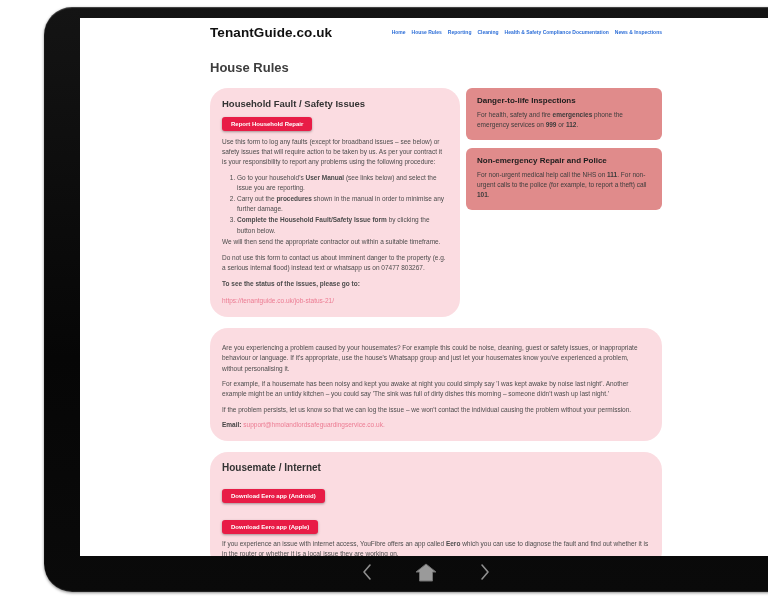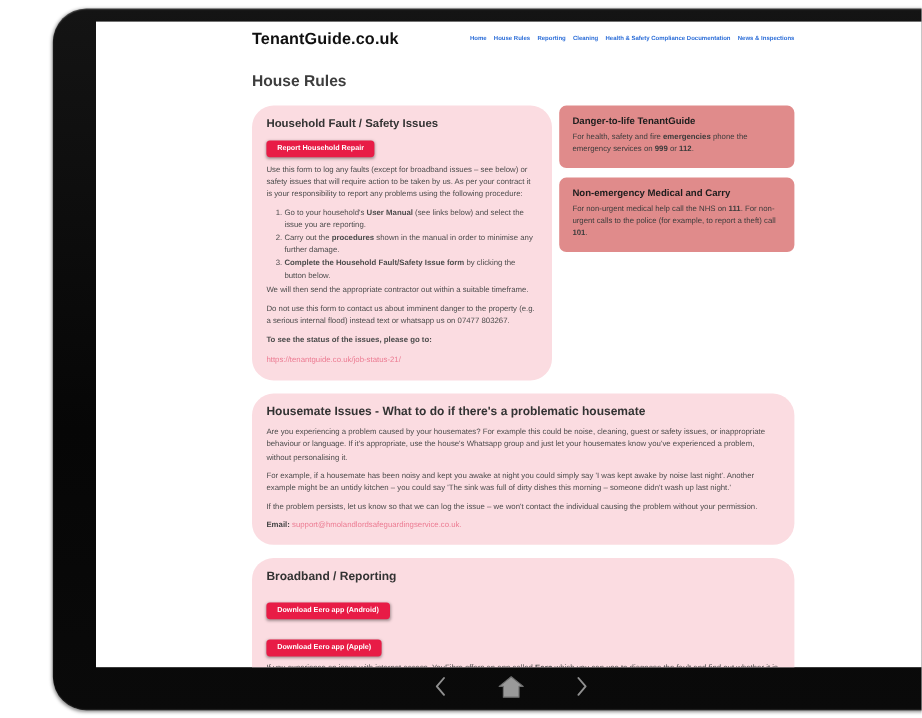--- a/index.html
+++ b/index.html
@@ -107,43 +107,42 @@
             </ol>
             <p style="margin-top:1px">We will then send the appropriate contractor out within a suitable timeframe.</p>
             <p>Do not use this form to contact us about imminent danger to the property (e.g. a serious internal flood) instead text or whatsapp us on 07477 803267.</p>
             <p class="bold-note">To see the status of the issues, please go to:</p>
             <a class="link">https://tenantguide.co.uk/job-status-21/</a>
           </div>
 
           <div class="right-col">
 
             <div class="panel-dark">
-              <h3>Danger-to-life TenantGuide</h3>
+              <h3>Danger-to-life Inspections</h3>
               <p><span>For health, safety and fire </span><b>emergencies</b><span> phone the emergency services on </span><b>999</b><span> or </span><b>112</b><span>.</span></p>
             </div>
 
             <div class="panel-dark">
-              <h3>Non-emergency Medical and Carry</h3>
+              <h3>Non-emergency Repair and Police</h3>
               <p><span>For non-urgent medical help call the NHS on </span><b>111</b><span>. For non-urgent calls to the police (for example, to report a theft) call </span><b>101</b><span>.</span></p>
             </div>
 
 
           </div>
         </div>
 
         <div class="panel-light section">
-          <h3>Housemate Issues - What to do if there's a problematic housemate</h3>
           <p>Are you experiencing a problem caused by your housemates? For example this could be noise, cleaning, guest or safety issues, or inappropriate behaviour or language. If it's appropriate, use the house's Whatsapp group and just let your housemates know you've experienced a problem, without personalising it.</p>
           <p>For example, if a housemate has been noisy and kept you awake at night you could simply say 'I was kept awake by noise last night'. Another example might be an untidy kitchen – you could say 'The sink was full of dirty dishes this morning – someone didn't wash up last night.'</p>
           <p>If the problem persists, let us know so that we can log the issue – we won't contact the individual causing the problem without your permission.</p>
           <p class="email-line"><b>Email: </b><a class="link">support@hmolandlordsafeguardingservice.co.uk.</a></p>
         </div>
 
         <div class="panel-light section">
-          <h3>Broadband / Reporting</h3>
+          <h3>Housemate / Internet</h3>
           <div class="bb-buttons">
             <button class="btn">Download Eero app (Android)</button>
             <button class="btn">Download Eero app (Apple)</button>
           </div>
           <p class="bb-text"><span>If you experience an issue with internet access, YouFibre offers an app called </span><b>Eero</b><span> which you can use to diagnose the fault and find out whether it is in the router or whether it is a local issue they are working on.</span></p>
 
         </div>
 
       </div>
     </div>

